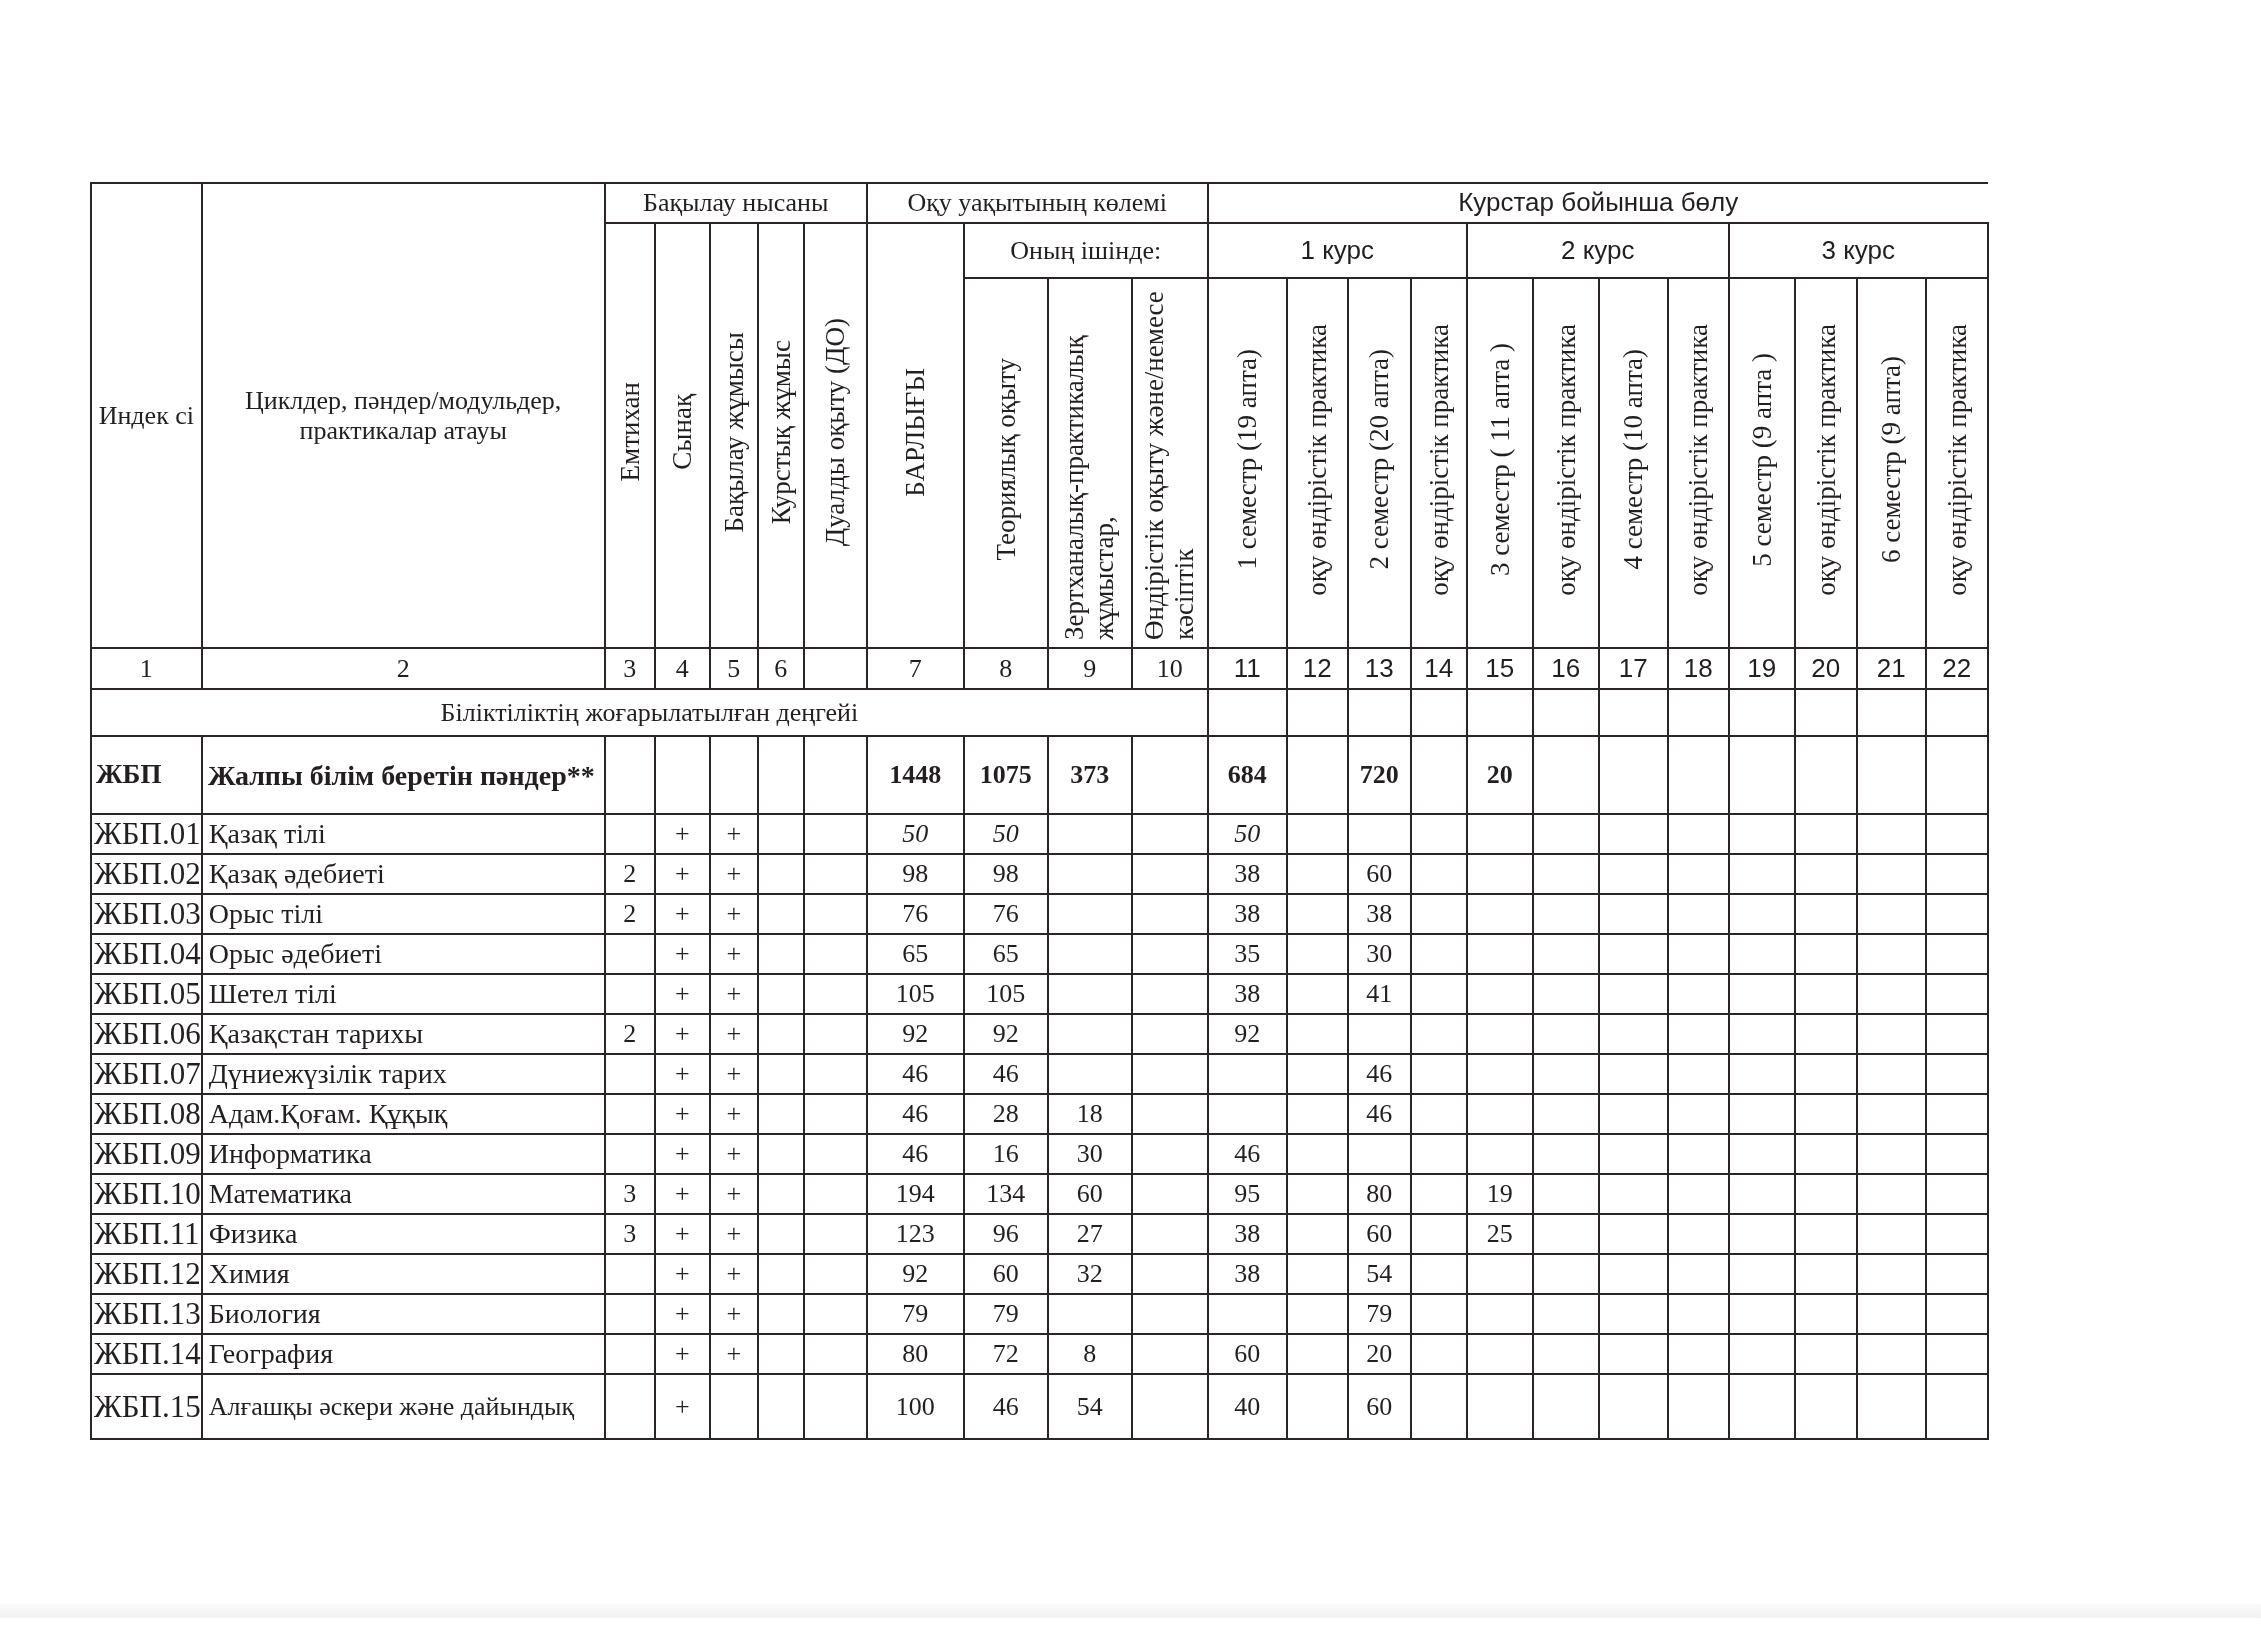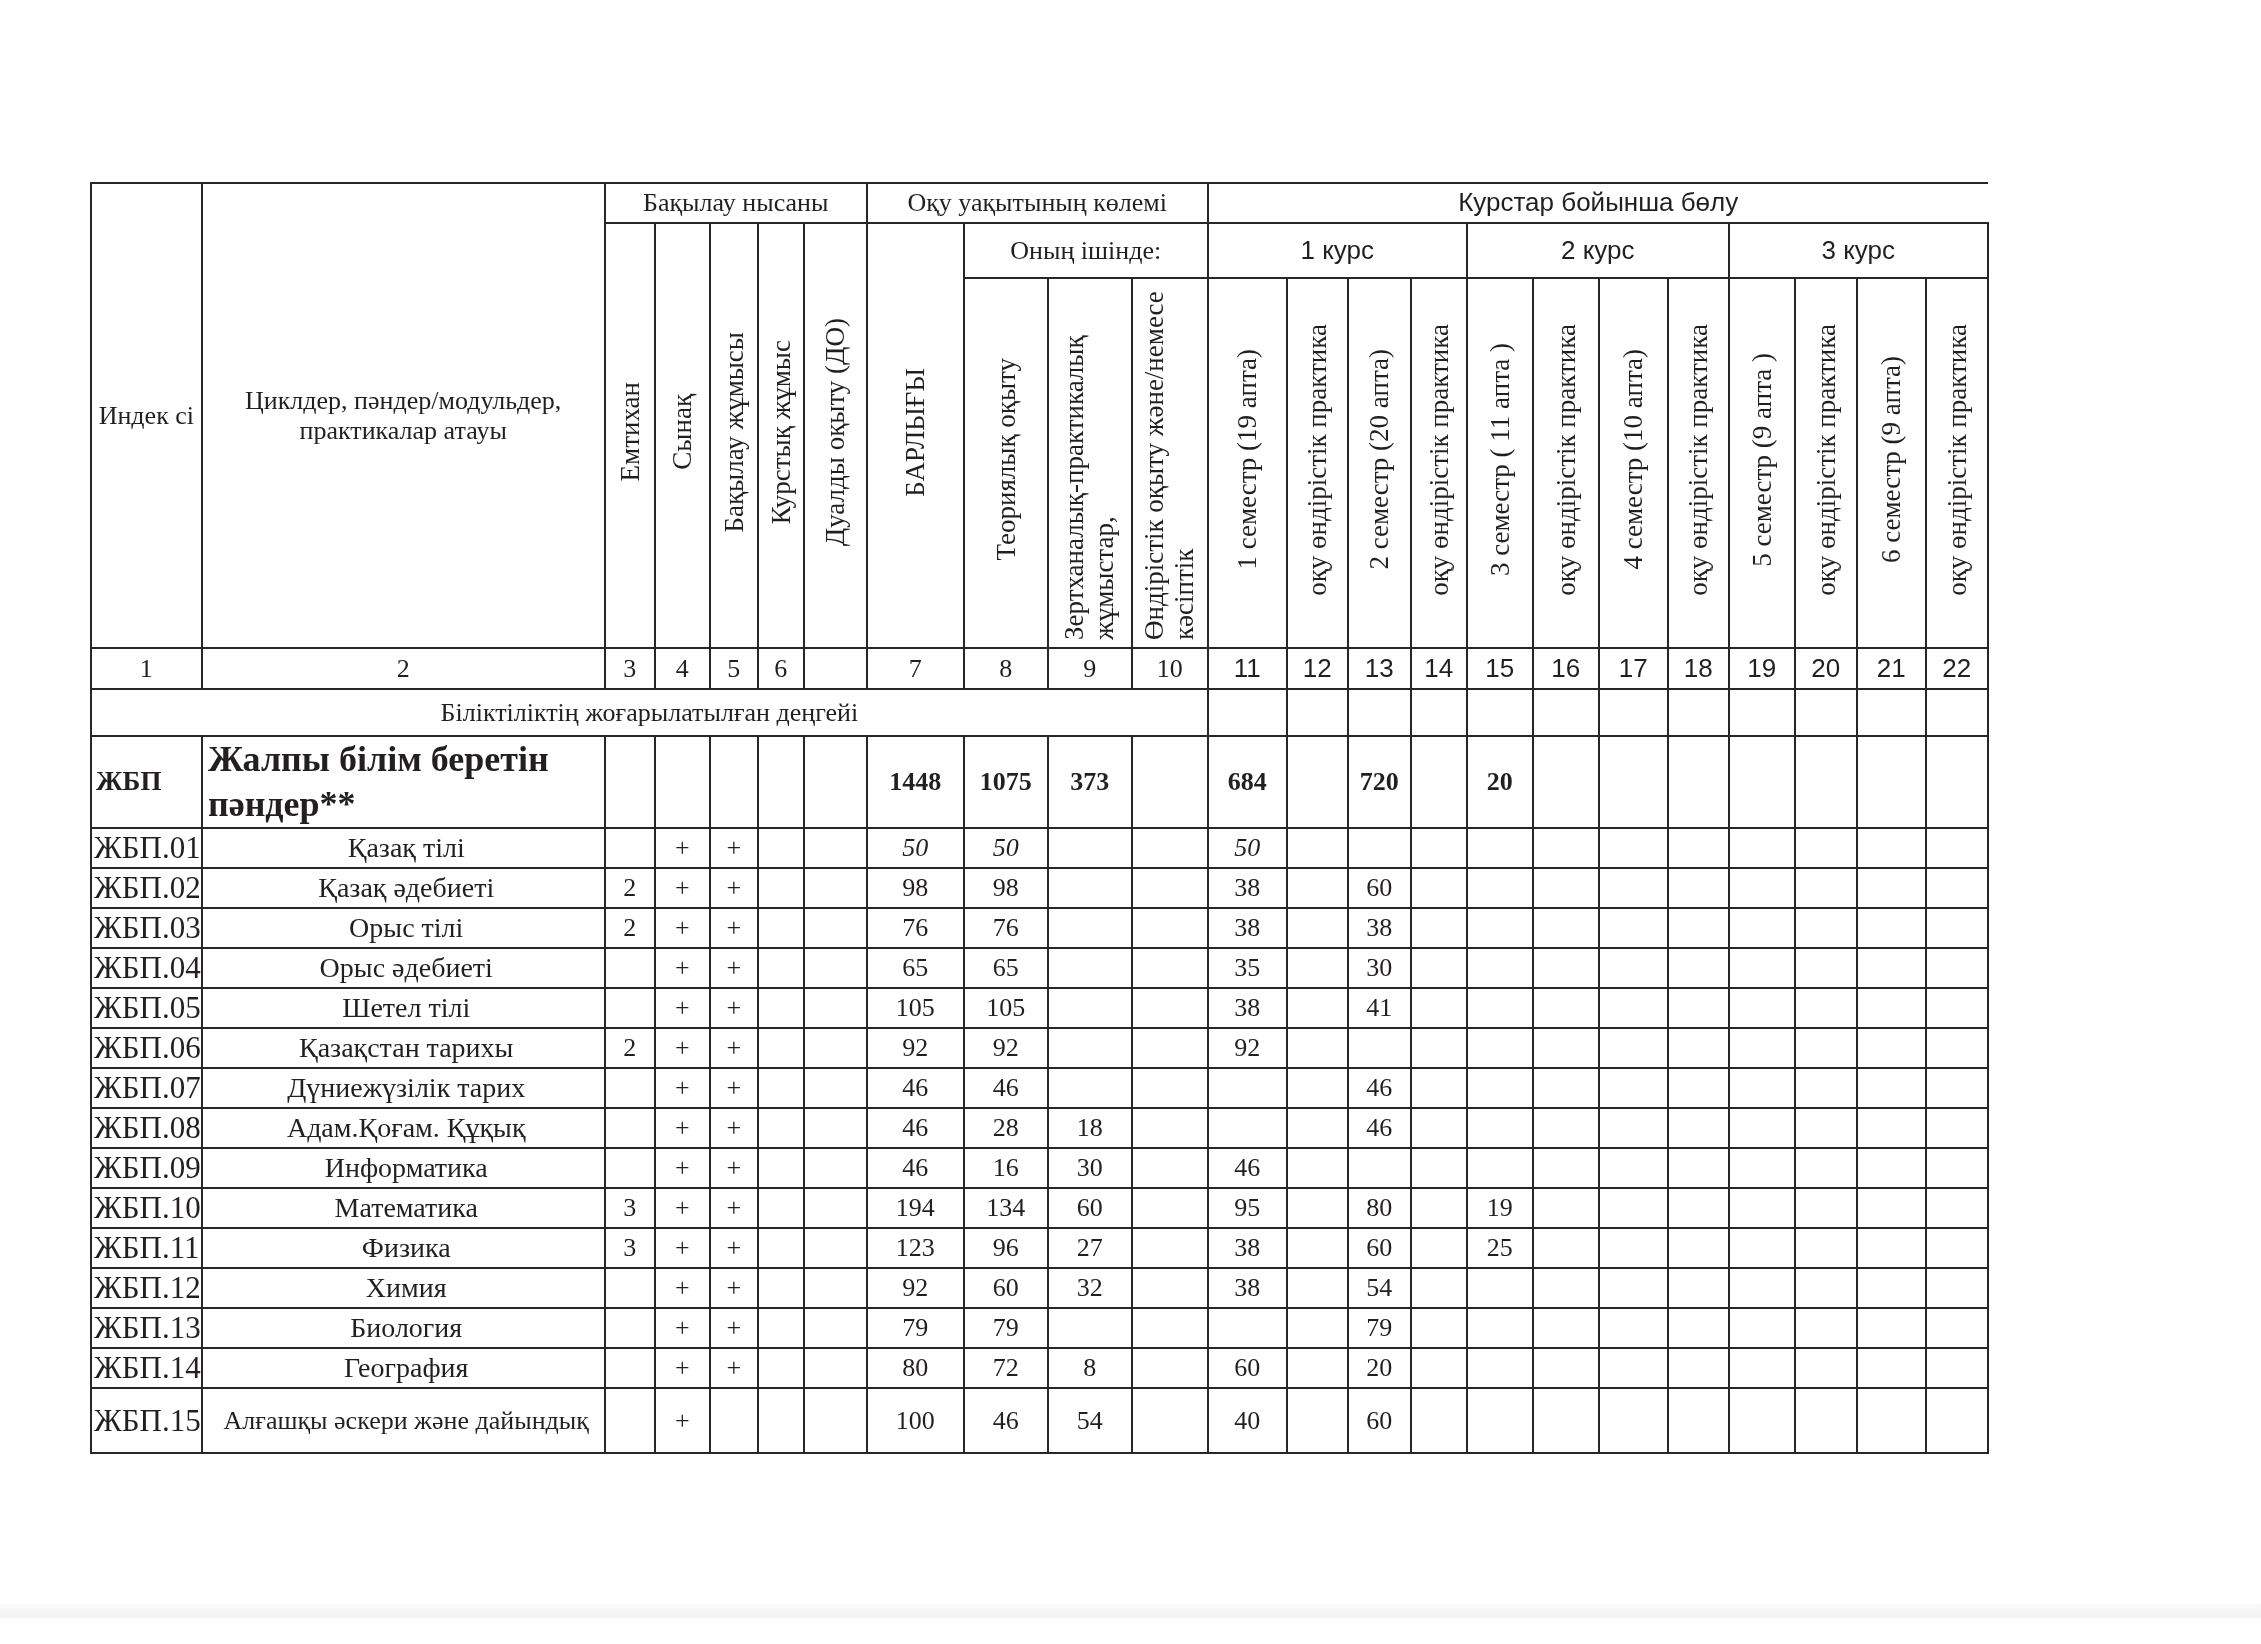--- a/index.html
+++ b/index.html
@@ -8,24 +8,24 @@
   table.plan { position: absolute; left: 90px; top: 182px; border-collapse: collapse; table-layout: fixed; }
   table.plan td { border: 2.6px solid #2b2527; padding: 0; text-align: center; vertical-align: middle; font-size: 26px; line-height: 1.15; overflow: hidden; }
   .sans { font-family: "Liberation Sans", sans-serif; font-size: 26px; }
   .vert { writing-mode: vertical-rl; transform: rotate(180deg); white-space: nowrap; display: inline-block; font-size: 27px; line-height: 1.05; text-align: left; }
   .vert2 { writing-mode: vertical-rl; transform: rotate(180deg); white-space: normal; display: inline-block; font-size: 27px; line-height: 1.1; text-align: left; height: 361px; }
   .hdr-big { font-size: 30px; }
   .num-row td { font-size: 28px; height: 39px; }
   .num-row td.sansn { font-family: "Liberation Sans", sans-serif; }
   .level-row td { height: 45px; font-size: 30px; }
   .group-row td { height: 76px; font-weight: bold; font-size: 24.5px; border-radius: 6px; }
-  .group-row td.nm { text-align: left; padding-left: 5.2px; font-size: 36px; line-height: 1.25; }
+  .group-row td.nm { text-align: left; padding-left: 5.2px; font-size: 28px; line-height: 1.25; }
   .data-row td { height: 38px; font-size: 27px; }
   .data-row td.idx { text-align: left; padding-left: 2px; font-size: 31px; }
-  .data-row td.nm { text-align: center; padding-left: 6px; font-size: 28px; }
+  .data-row td.nm { text-align: left; padding-left: 6px; font-size: 28px; }
   .data-row.tall td { height: 63px; }
   .data-row.tall td.nm { font-size: 26px; }
   .ital { font-style: italic; }
 </style>
 </head>
 <body>
 
 <div class="page-noise"></div>
 
 <table class="plan" id="plan">

